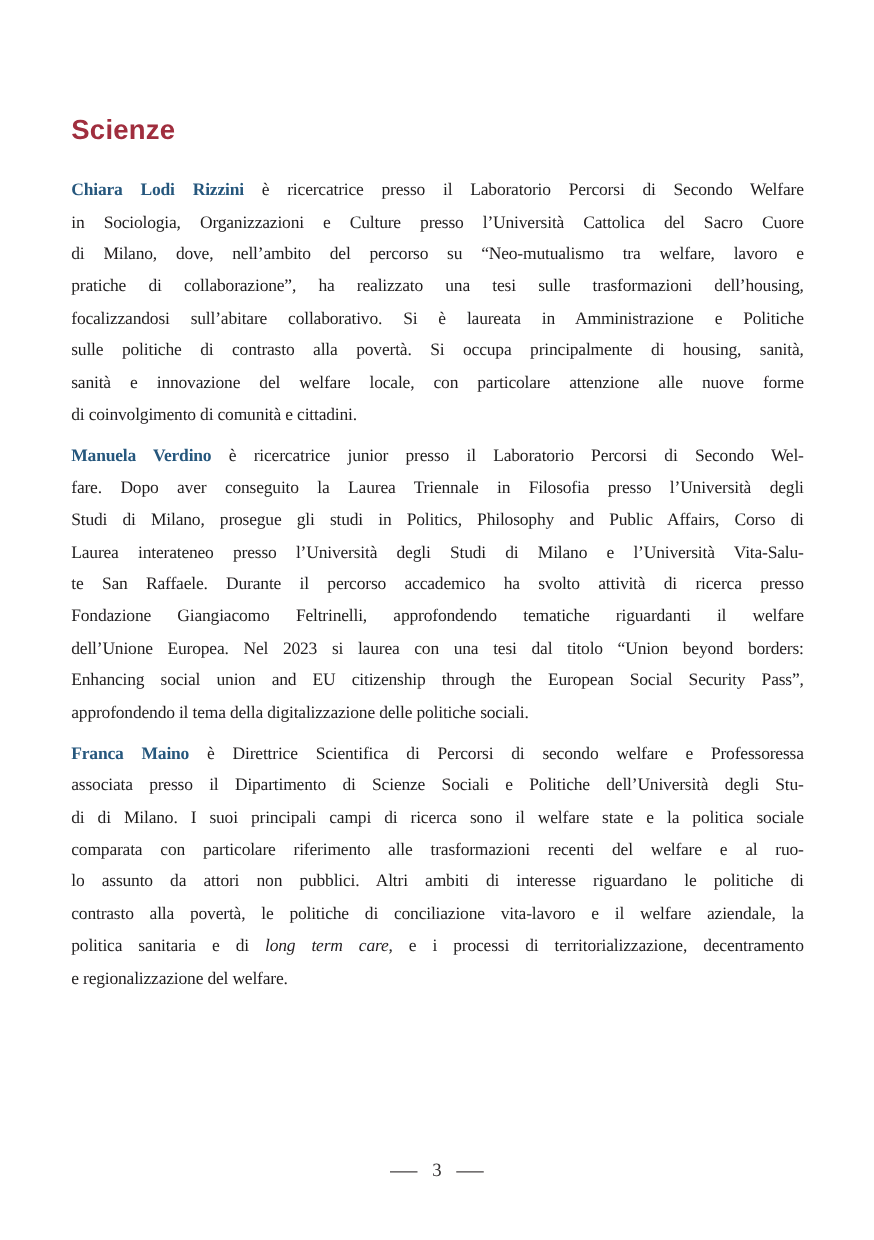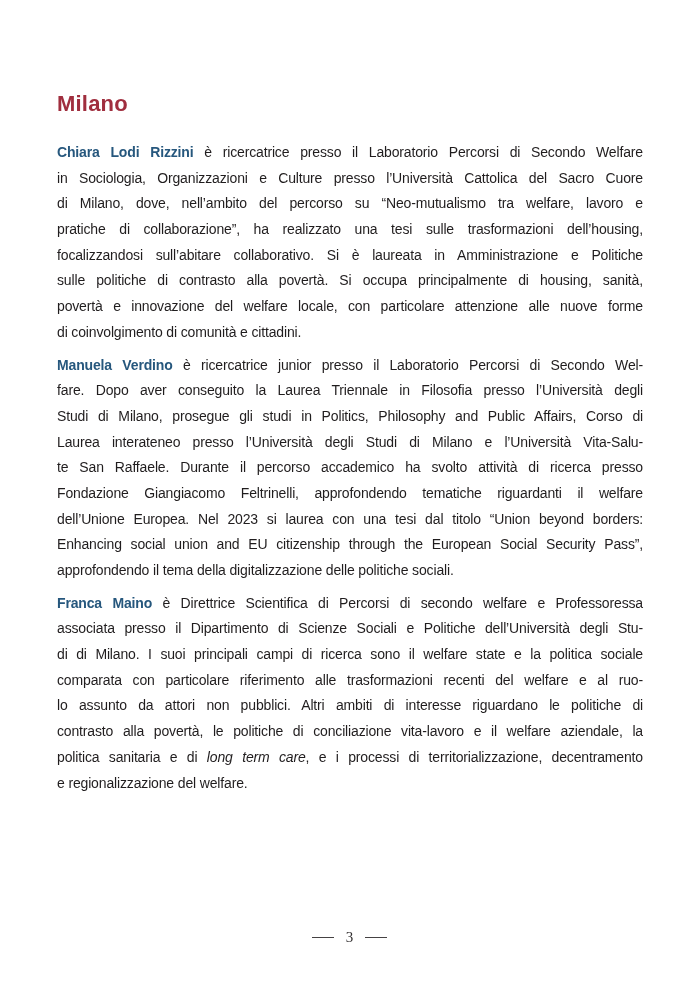--- a/index.html
+++ b/index.html
@@ -29,21 +29,21 @@
     color: #a02e3e;
     letter-spacing: 0.2px;
   }
   .bio-list {
     position: absolute;
     top: 140px;
     left: 0;
     right: 0;
     width: 586px;
   }
-  .para { margin: 0; }
+  .para { margin: 0; font-family: Liberation Serif, serif; }
   .para + .para { margin-top: 7px; }
   .line {
     font-size: 14px;
     line-height: 25.7px;
     height: 25.7px;
     letter-spacing: -0.15px;
     text-align: justify;
     text-align-last: justify;
     white-space: nowrap;
   }
@@ -77,30 +77,30 @@
     font-size: 15px;
     line-height: 18px;
     color: #333031;
   }
 </style>
 </head>
 <body>
 
 <div class="page">
   <div class="content">
-    <h1 class="heading">Milano</h1>
+    <h1 class="heading">Scienze</h1>
     <div class="bio-list">
         <div class="para">
           <div class="line"><strong class="author-name">Chiara Lodi Rizzini</strong> è ricercatrice presso il Laboratorio Percorsi di Secondo Welfare</div>
           <div class="line">in Sociologia, Organizzazioni e Culture presso l’Università Cattolica del Sacro Cuore</div>
           <div class="line">di Milano, dove, nell’ambito del percorso su “Neo-mutualismo tra welfare, lavoro e</div>
           <div class="line">pratiche di collaborazione”, ha realizzato una tesi sulle trasformazioni dell’housing,</div>
           <div class="line">focalizzandosi sull’abitare collaborativo. Si è laureata in Amministrazione e Politiche</div>
           <div class="line">sulle politiche di contrasto alla povertà. Si occupa principalmente di housing, sanità,</div>
-          <div class="line">povertà e innovazione del welfare locale, con particolare attenzione alle nuove forme</div>
+          <div class="line">sanità e innovazione del welfare locale, con particolare attenzione alle nuove forme</div>
           <div class="line last">di coinvolgimento di comunità e cittadini.</div>
         </div>
         <div class="para">
           <div class="line"><strong class="author-name">Manuela Verdino</strong> è ricercatrice junior presso il Laboratorio Percorsi di Secondo Wel-</div>
           <div class="line">fare. Dopo aver conseguito la Laurea Triennale in Filosofia presso l’Università degli</div>
           <div class="line">Studi di Milano, prosegue gli studi in Politics, Philosophy and Public Affairs, Corso di</div>
           <div class="line">Laurea interateneo presso l’Università degli Studi di Milano e l’Università Vita-Salu-</div>
           <div class="line">te San Raffaele. Durante il percorso accademico ha svolto attività di ricerca presso</div>
           <div class="line">Fondazione Giangiacomo Feltrinelli, approfondendo tematiche riguardanti il welfare</div>
           <div class="line">dell’Unione Europea. Nel 2023 si laurea con una tesi dal titolo “Union beyond borders:</div>

